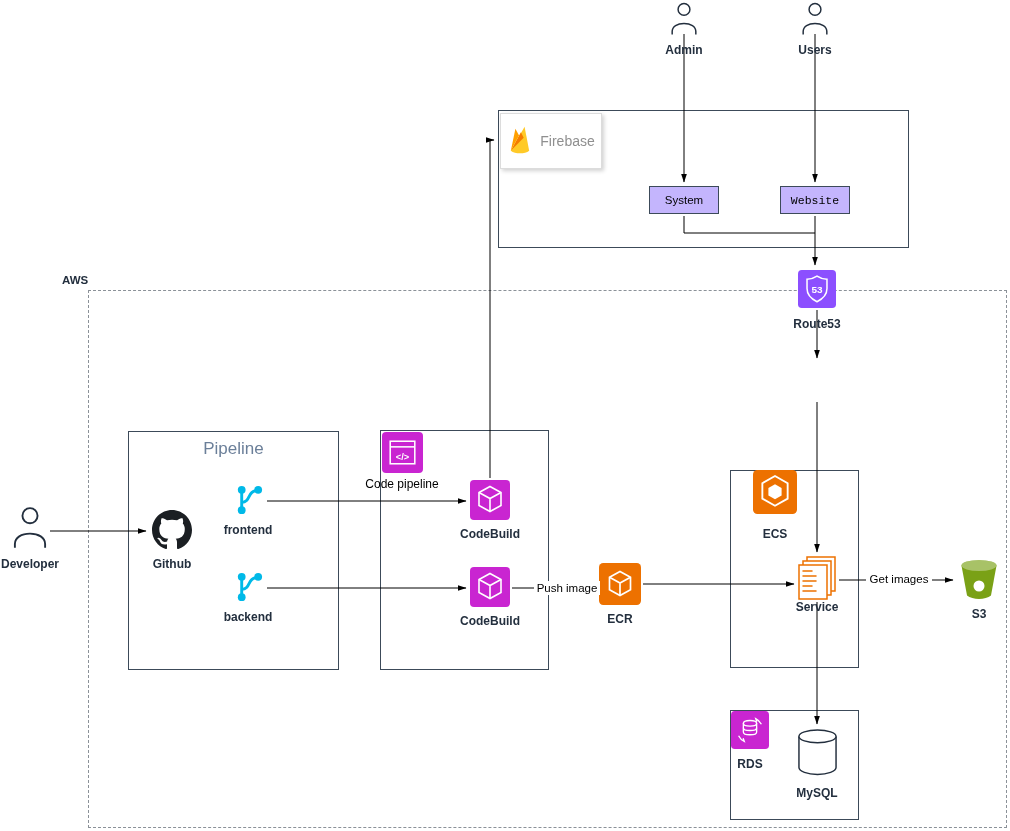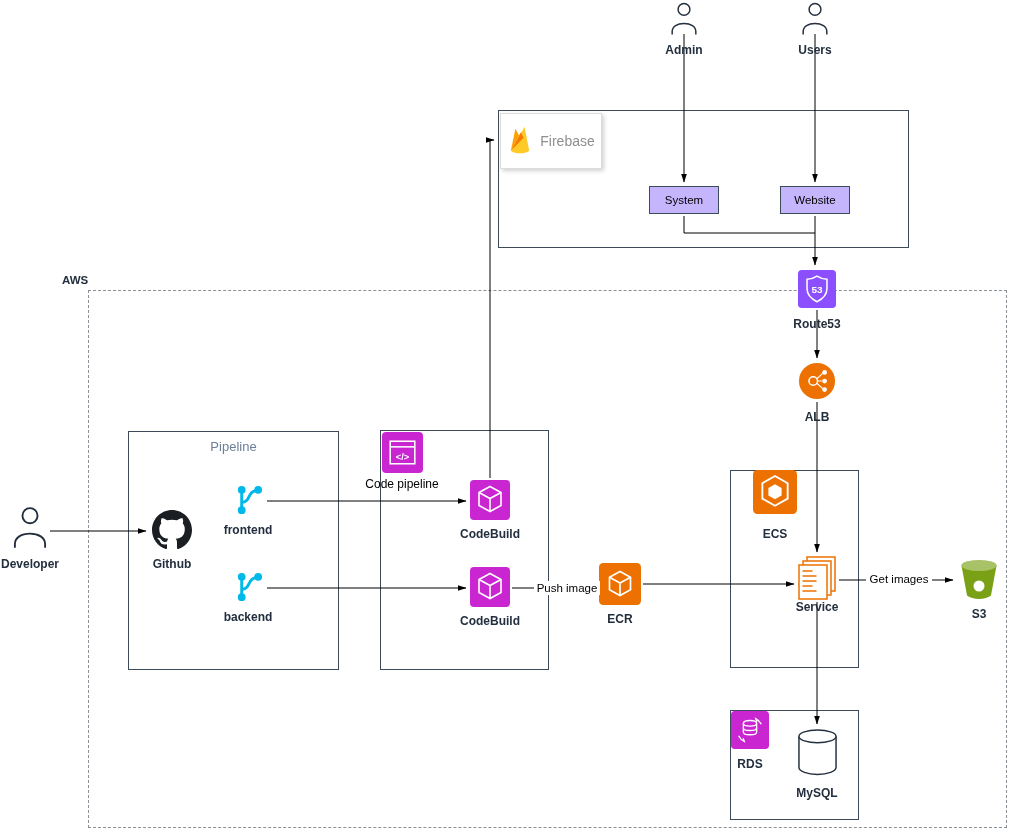--- a/index.html
+++ b/index.html
@@ -6,21 +6,21 @@
     --orange:#ED7100; --purple:#8C4FFF; --magenta:#C925D1; --green:#7AA116;
     --cyan:#00B9E8; --firebase_yellow:#FFCA28; --firebase_orange:#FFA000;
     --text:#232F3E; --box_border:#3c4a59; --box_label_blue:#6b7f99; --firebase_text:#8f8f8f;
   }
   html,body{margin:0;padding:0;background:#fff;}
   body{font-family:"Liberation Sans", sans-serif;}
   .canvas{position:relative;width:1010px;height:831px;background:#fff;overflow:hidden;}
 
   .gbox{position:absolute;border:1px solid var(--box_border);background:transparent;box-sizing:border-box;z-index:0;}
   .gbox.dashed{border:1px dashed #8b9198;}
-  .gbox-label{position:absolute;top:7px;left:0;right:0;text-align:center;font-size:13px;color:var(--box_label_blue);}
+  .gbox-label{position:absolute;top:7px;left:0;right:0;text-align:center;font-size:17px;color:var(--box_label_blue);}
 
   .aws-label{position:absolute;left:62px;top:274px;font-size:11.5px;font-weight:700;color:var(--text);z-index:2;}
 
   .edges{position:absolute;left:0;top:0;z-index:1;}
 
   .node{position:absolute;display:flex;flex-direction:column;align-items:center;z-index:2;width:80px;}
   .node .nlabel{margin-top:8px;font-size:12px;font-weight:700;color:var(--text);white-space:nowrap;line-height:1.1;text-align:right;}
   .node .nlabel.plain{font-weight:400;color:#000;}
 
   .small-box{position:absolute;box-sizing:border-box;border:1px solid var(--box_border);background:#c4b5fd;
@@ -81,21 +81,21 @@
       <path d="M4 28 L19 2 L24 28 C19.5 31.8 8.5 31.8 4 28 Z" fill="var(--firebase_yellow)"></path>
       <path d="M4 28 L15 8 L18 13.8 Z" fill="#F57C00"></path>
       <path d="M4 28 L9 4 L13 11.5 Z" fill="var(--firebase_orange)"></path>
     </svg>
     <span class="fb-text">Firebase</span>
   </div>
 
   <div class="small-box" style="left:649px;top:186px;width:70px;height:28px;">
     <span>System</span>
   </div>
-  <div class="small-box" style="left:780px;top:186px;width:70px;height:28px;">
+  <div class="small-box" style="left:780px;top:186px;width:70px;height:28px;font-family:Liberation Mono, monospace;">
     <span>Website</span>
   </div>
 
   <div class="node" style="left:644px;top:2px;">
     <svg width="28" height="34" viewBox="0 0 36 46">
       <circle cx="18" cy="10" r="8" fill="none" stroke="#232F3E" stroke-width="2"></circle>
       <path d="M2 44v-4c0-7 7-11 16-11s16 4 16 11v4" fill="none" stroke="#232F3E" stroke-width="2"></path>
     </svg>
     <div class="nlabel">Admin</div>
   </div>
@@ -184,31 +184,20 @@
 
   <div class="node" style="left:777px;top:270px;">
     <svg width="38" height="38" viewBox="0 0 40 40">
       <rect width="40" height="40" rx="4" fill="var(--purple)"></rect>
       <path d="M20 6.5c3.5 2.5 7 3 10.5 3.2v9.8c0 6.8-4.5 10.9-10.5 13.9-6-3-10.5-7.1-10.5-13.9V9.7C13 9.5 16.5 9 20 6.5z" fill="none" stroke="#fff" stroke-width="1.6"></path>
       <text x="20" y="24" fill="#fff" font-size="10.5" font-weight="bold" text-anchor="middle">53</text>
     </svg>
     <div class="nlabel" style="margin-top:10px;">Route53</div>
   </div>
 
-  <div class="node" style="left:777px;top:362px;">
-    <svg width="38" height="38" viewBox="0 0 40 40">
-      <circle cx="20" cy="20" r="19" fill="var(--orange)"></circle>
-      <circle cx="16" cy="20" r="4.5" fill="none" stroke="#fff" stroke-width="1.5"></circle>
-      <circle cx="28" cy="11" r="2.5" fill="#fff"></circle>
-      <circle cx="28" cy="20" r="2.5" fill="#fff"></circle>
-      <circle cx="28" cy="29" r="2.5" fill="#fff"></circle>
-      <path d="M20 17.5L26 12M20.5 20h5M20 22.5L26 28" stroke="#fff" stroke-width="1.3"></path>
-    </svg>
-    <div class="nlabel" style="margin-top:11px;">ALB</div>
-  </div>
 
   <div class="node" style="left:735px;top:470px;">
     <svg width="44" height="44" viewBox="0 0 40 40">
       <rect width="40" height="40" rx="4" fill="var(--orange)"></rect>
       <path d="M20 5.5L31.5 12v14L20 32.5 8.5 26V12z" fill="none" stroke="#fff" stroke-width="1.7"></path>
       <path d="M20 13l6 3.4v6.8L20 26.5l-6-3.3v-6.8z" fill="#fff"></path>
     </svg>
     <div class="nlabel" style="margin-top:14px;">ECS</div>
   </div>
 

